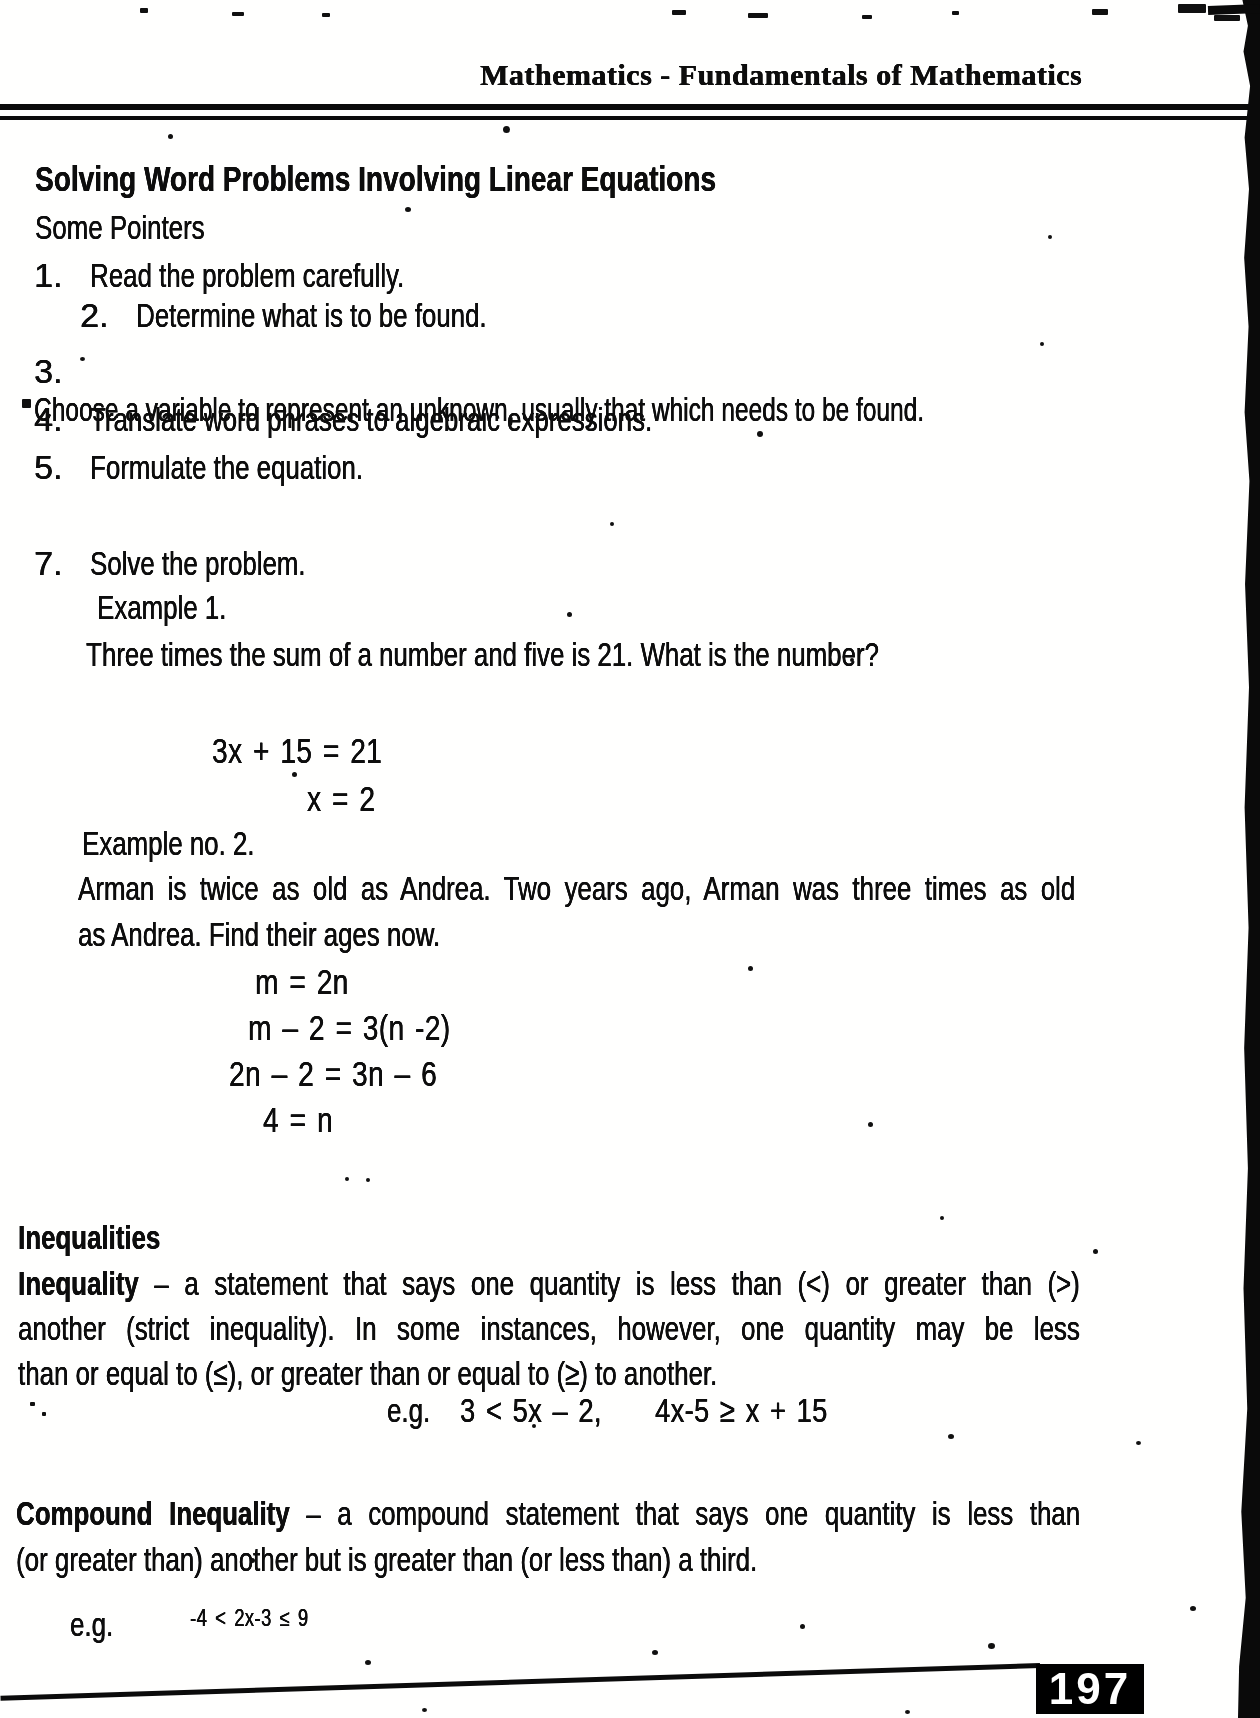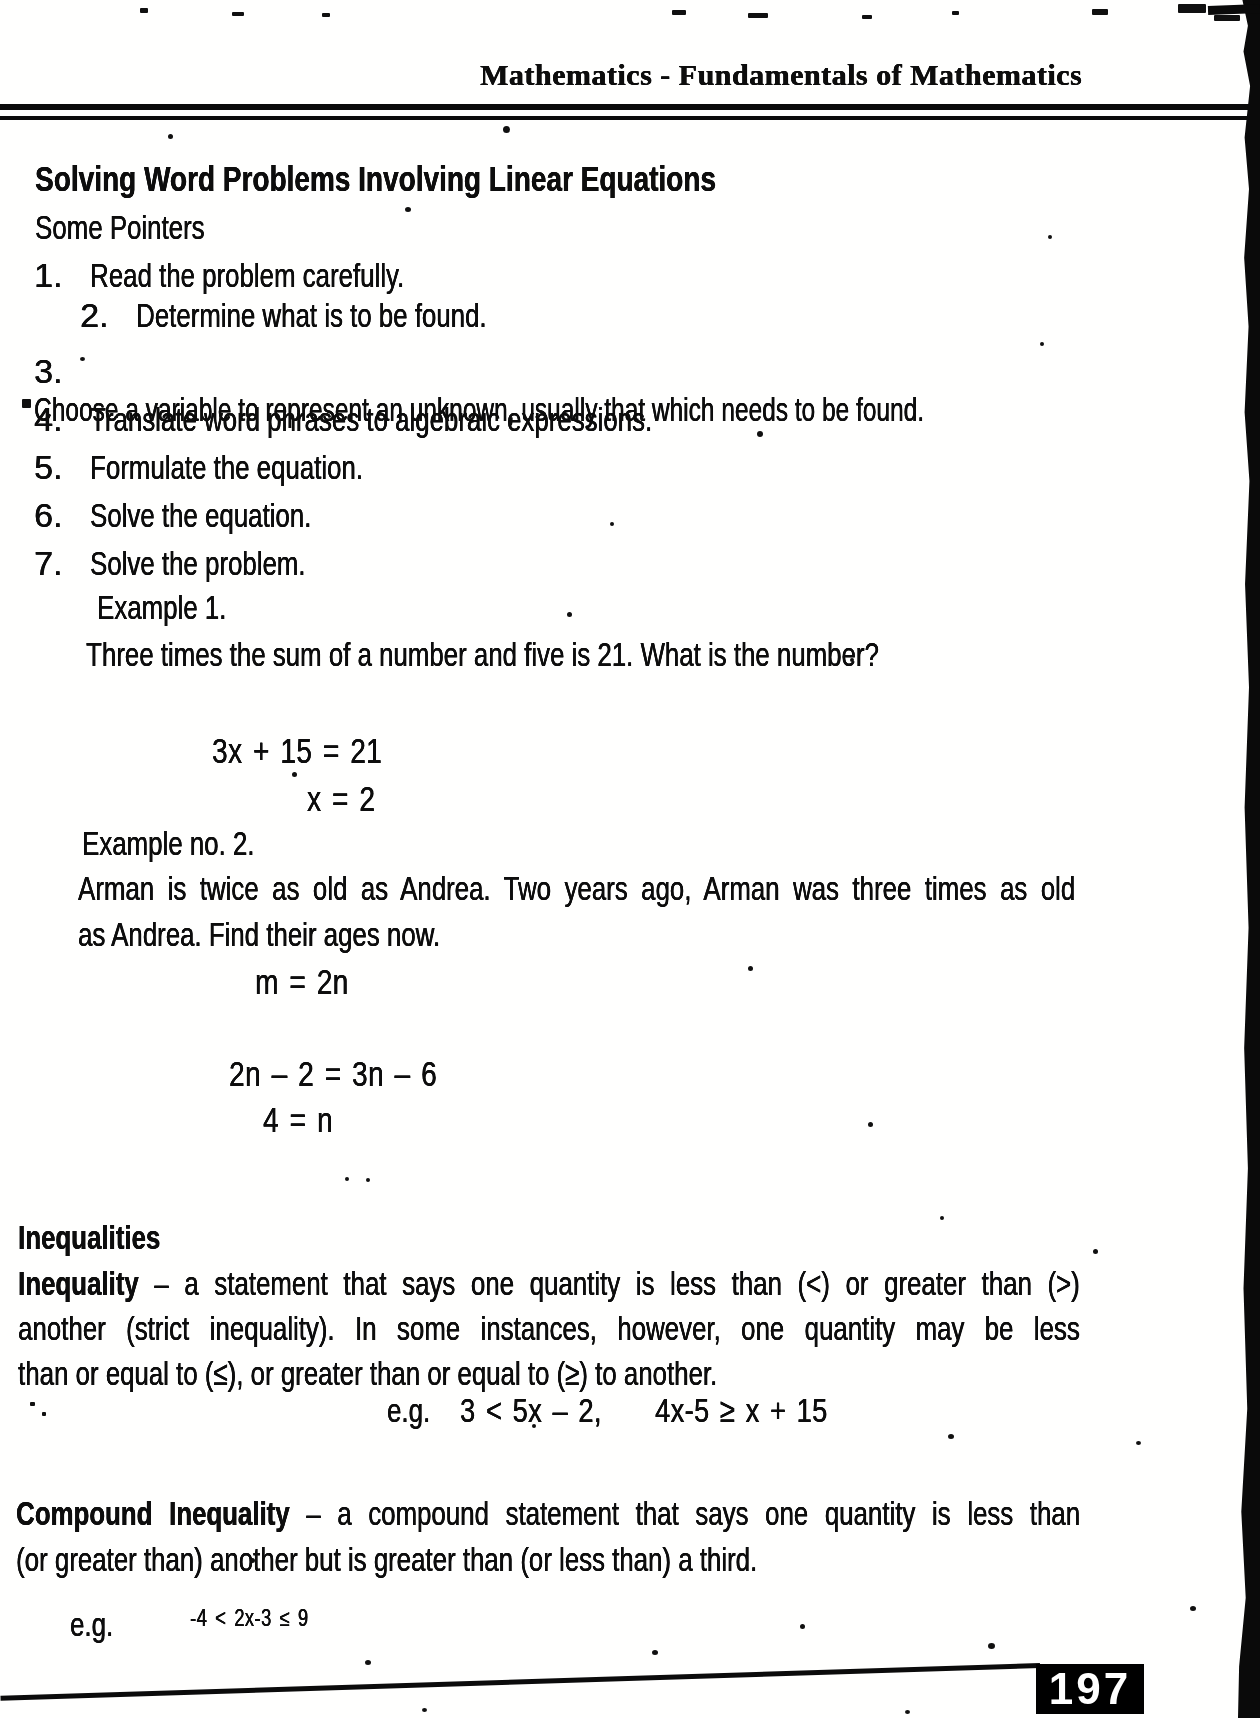--- a/index.html
+++ b/index.html
@@ -60,23 +60,20 @@
   </div>
   <div class="abs ink body-txt" style="left:34px;top:352px;">
     <span class="list-num">3.</span><span class="cond72">Choose a variable to represent an unknown, usually that which needs to be found.</span>
   </div>
   <div class="abs ink body-txt" style="left:34px;top:400px;">
     <span class="list-num">4.</span><span class="cond">Translate word phrases to algebraic expressions.</span>
   </div>
   <div class="abs ink body-txt" style="left:34px;top:448px;">
     <span class="list-num">5.</span><span class="cond">Formulate the equation.</span>
   </div>
-  <div class="abs ink body-txt" style="left:34px;top:496px;">
-    <span class="list-num">6.</span><span class="cond">Solve the equation.</span>
-  </div>
   <div class="abs ink body-txt" style="left:34px;top:544px;">
     <span class="list-num">7.</span><span class="cond">Solve the problem.</span>
   </div>
 
   <div class="abs ink body-txt" style="left:97px;top:588px;">
     <span class="cond">Example 1.</span>
   </div>
   <div class="abs ink body-txt" style="left:86px;top:635px;">
     <span class="cond">Three times the sum of a number and five is 21. What is the number?</span>
   </div>
@@ -87,20 +84,23 @@
     <span class="cond80">x = 2</span>
   </div>
 
   <div class="abs ink body-txt" style="left:82px;top:824px;">
     <span class="cond">Example no. 2.</span>
   </div>
   <div class="jline jlast ink" style="left:78px;top:869px;width:1312px;">Arman is twice as old as Andrea. Two years ago, Arman was three times as old</div>
   <div class="jline ink" style="left:78px;top:915px;width:1312px;">as Andrea. Find their ages now.</div>
   <div class="abs ink eq" style="left:255px;top:962px;">
     <span class="cond80">m = 2n</span>
+  </div>
+  <div class="abs ink eq" style="left:248px;top:1008px;">
+    <span class="cond80">m – 2 = 3(n -2)</span>
   </div>
   <div class="abs ink eq" style="left:229px;top:1054px;">
     <span class="cond80">2n – 2 = 3n – 6</span>
   </div>
   <div class="abs ink eq" style="left:263px;top:1100px;">
     <span class="cond80">4 = n</span>
   </div>
 
   <div class="abs ink body-txt" style="left:18px;top:1218px;">
     <span class="cond bold">Inequalities</span>

